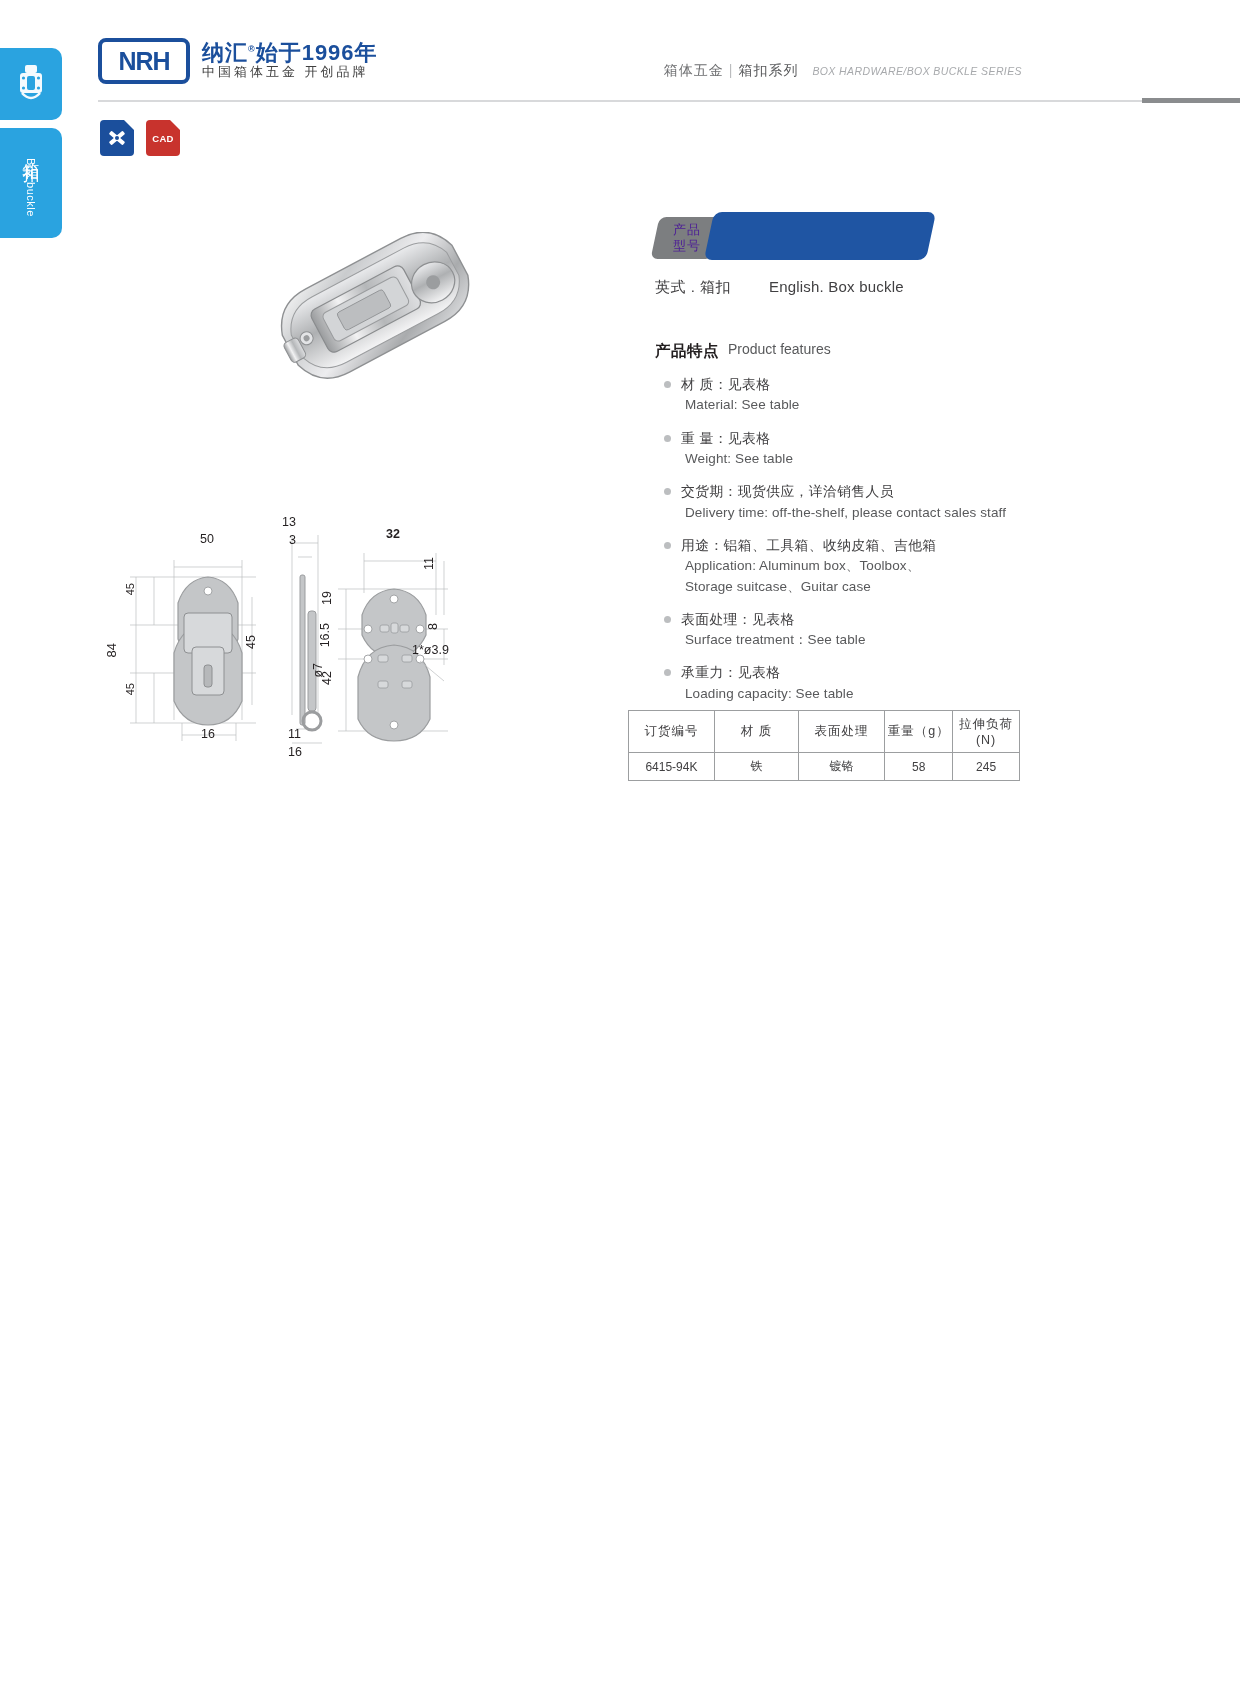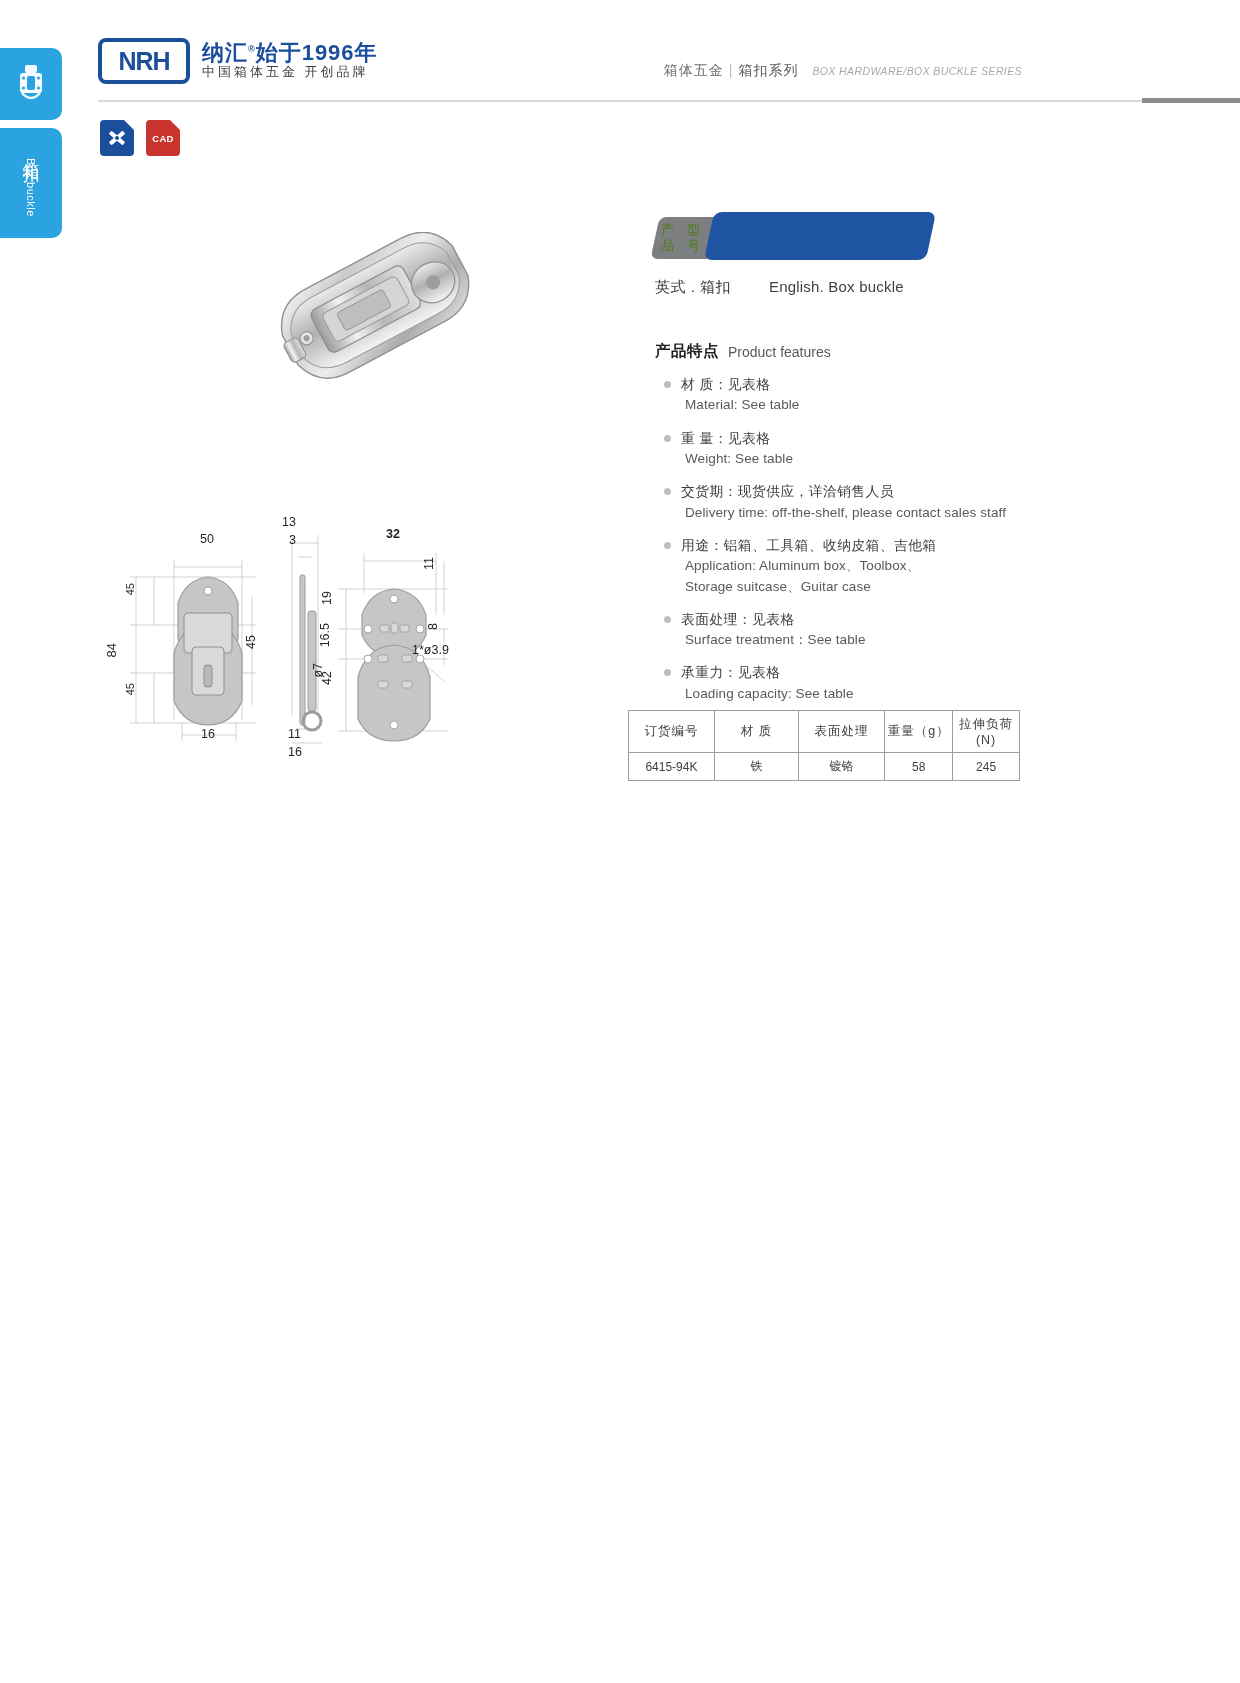--- a/index.html
+++ b/index.html
@@ -76,37 +76,37 @@
 
   
   .right{position:absolute;left:655px;top:212px;width:380px;}
   .model-badge{position:relative;height:48px;width:290px;}
   .badge-gray{
     position:absolute;left:0;top:5px;width:62px;height:42px;background:#7c7e80;
     transform:skewX(-12deg);border-radius:7px;
   }
   .badge-gray-txt{
     position:absolute;left:6px;top:8px;width:52px;height:36px;
-    display:flex;flex-direction:row;align-items:center;justify-content:center;
-    color:#4d7c0f;font-size:13px;line-height:1.22;letter-spacing:1px;
+    display:flex;flex-direction:column;align-items:center;justify-content:center;
+    color:#4c1d95;font-size:13px;line-height:1.22;letter-spacing:1px;
   }
   .badge-blue{
     position:absolute;left:54px;top:0;width:222px;height:48px;background:#1f55a3;
     transform:skewX(-12deg);border-radius:8px;
   }
   .badge-blue-txt{
     position:absolute;left:54px;top:0;width:222px;height:48px;
     display:flex;align-items:center;justify-content:center;
     color:#ffffff;font-size:33px;letter-spacing:2px;font-weight:400;
   }
   .subtitle{margin-top:18px;display:flex;align-items:baseline;}
   .subtitle .cn{font-size:15px;color:#414042;letter-spacing:.5px;width:114px;}
   .subtitle .en{font-size:15px;color:#414042;letter-spacing:.2px;}
 
-  .feat-title{margin-top:44px;display:flex;align-items:center;gap:9px;}
+  .feat-title{margin-top:44px;display:flex;align-items:flex-start;gap:9px;}
   .feat-title .cn{font-size:15.5px;font-weight:bold;color:#231f20;letter-spacing:.5px;}
   .feat-title .en{font-size:14px;color:#58595b;}
 
   .feat-list{margin-top:12px;}
   .feat{position:relative;padding-left:26px;margin-bottom:12px;}
   .feat .bullet{
     position:absolute;left:9px;top:7px;width:7px;height:7px;border-radius:50%;background:#bcbec0;
   }
   .feat .cn{font-size:13.8px;color:#414042;letter-spacing:.4px;line-height:1.55;}
   .feat .en{font-size:13.5px;color:#58595b;letter-spacing:.1px;line-height:1.5;padding-left:4px;}

